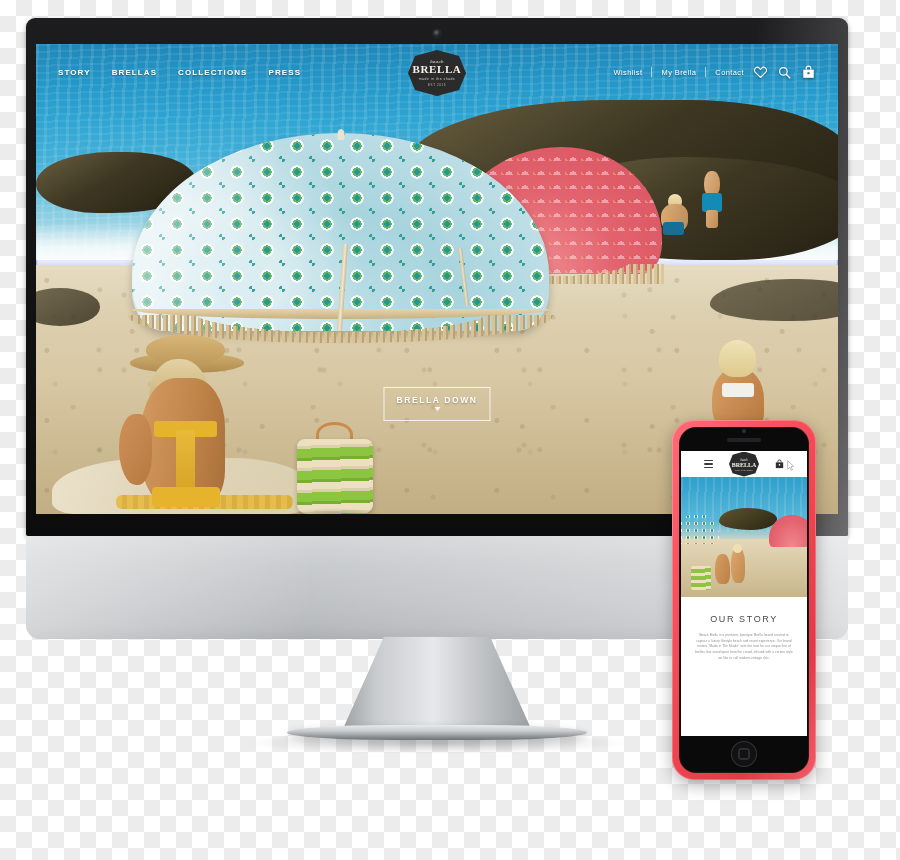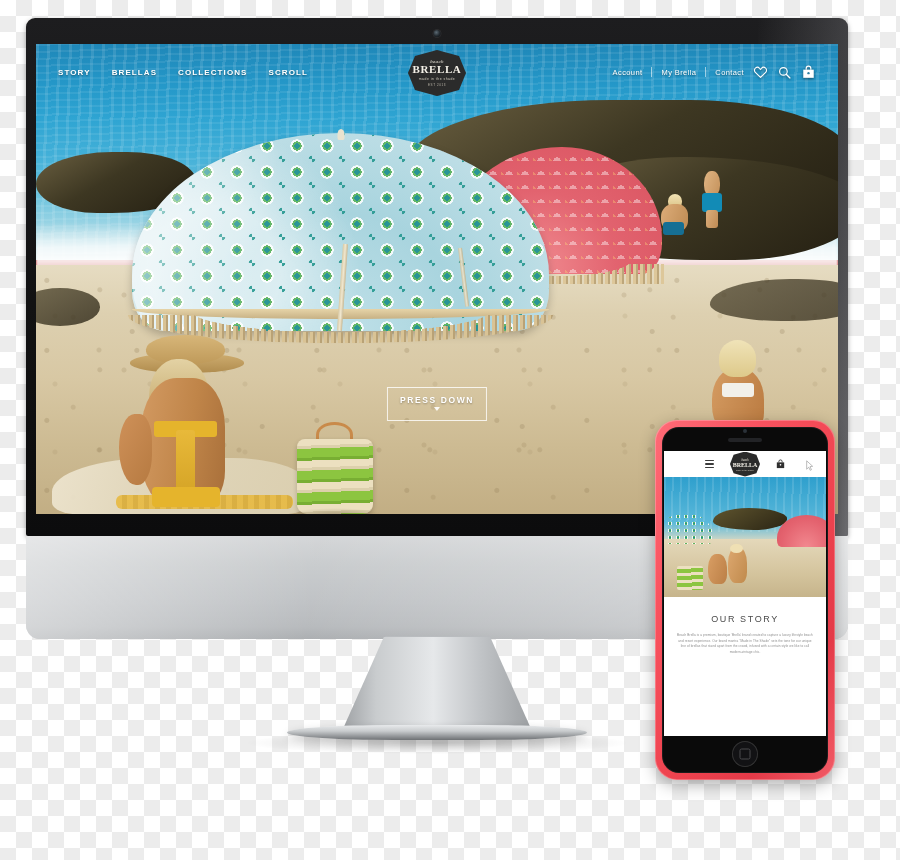--- a/index.html
+++ b/index.html
@@ -32,21 +32,21 @@
     border-radius:0 9px 2px 0; pointer-events:none;
   }
   .webcam{
     position:absolute; left:50%; top:12px; transform:translateX(-50%);
     width:7px; height:7px; border-radius:50%;
     background:radial-gradient(circle at 40% 35%,#5c6a74 0%,#232a30 55%,#0b0d0f 100%);
     box-shadow:0 0 0 1px rgba(255,255,255,.07);
   }
   .screen{
     position:absolute; left:10px; top:26px; width:802px; height:470px;
-    overflow:hidden; background:#b91c1c;
+    overflow:hidden; background:#1d4ed8;
   }
   .imac-chin{
     position:absolute; left:0; top:518px; width:822px; height:103px;
     background:linear-gradient(180deg,#d2d4d6 0%,#c6c9cb 28%,#bdc0c3 62%,#b4b7ba 88%,#a8abae 100%);
     border-radius:0 0 14px 14px;
   }
   .imac-chin:after{
     content:""; position:absolute; inset:0; border-radius:0 0 14px 14px;
     background:linear-gradient(95deg,rgba(255,255,255,.45) 0%,rgba(255,255,255,.05) 35%,rgba(255,255,255,.3) 78%,rgba(255,255,255,.55) 100%);
   }
@@ -329,21 +329,21 @@
     padding:7px 12px 9px; text-align:center; z-index:6;
   }
   .scroll-down .sd-text{
     color:#fff; font-size:8.5px; letter-spacing:1.6px; font-weight:700;
     text-shadow:0 1px 2px rgba(0,0,0,.3); display:block;
   }
   .sd-arrow{ display:block; margin:2px auto 0; width:0;height:0;
     border-left:3px solid transparent;border-right:3px solid transparent;border-top:4px solid rgba(255,255,255,.9); }
 
   
-  #iphone{ position:absolute; left:655px; top:420px; width:180px; height:360px; z-index:20; }
+  #iphone{ position:absolute; left:672px; top:420px; width:144px; height:360px; z-index:20; }
   .phone-body{
     position:absolute; inset:0; border-radius:22px;
     background:linear-gradient(120deg,#ff6b77 0%,#f9525f 28%,#ef4450 55%,#e43a48 78%,#f15b66 100%);
     box-shadow:0 5px 16px rgba(0,0,0,.3), inset 0 0 0 1px rgba(255,255,255,.25);
   }
   .phone-screen-frame{
     position:absolute; left:7px; top:7px; right:7px; bottom:7px;
     background:#0a0a0a; border-radius:17px;
     box-shadow:inset 0 0 0 1px rgba(255,255,255,.07);
   }
@@ -504,32 +504,32 @@
         <div class="bag-shadow"></div>
       </div>
     </div>
 
     <div class="site-header">
 
       <div class="nav-left">
         <a class="nav-link">STORY</a>
         <a class="nav-link">BRELLAS</a>
         <a class="nav-link">COLLECTIONS</a>
-        <a class="nav-link">SCROLL</a>
+        <a class="nav-link">PRESS</a>
       </div>
 
       <div class="brand">
         <span class="brand-script">beach</span>
         <span class="brand-name">BRELLA</span>
         <span class="brand-sub">made in the shade</span>
         <span class="brand-sub2">EST 2013</span>
       </div>
 
       <div class="nav-right">
-        <a class="nav-link">Account</a>
+        <a class="nav-link">Wishlist</a>
         <span class="nav-sep"></span>
         <a class="nav-link">My Brella</a>
         <span class="nav-sep"></span>
         <a class="nav-link">Contact</a>
 
         <span class="nav-icon">
           <svg width="13" height="12" viewBox="0 0 24 22">
               <path d="M12 21 2.5 11.6C.2 9.3.4 5.4 3 3.4c2.3-1.8 5.5-1.2 7.2.9L12 6.4l1.8-2.1c1.7-2.1 4.9-2.7 7.2-.9 2.6 2 2.8 5.9.5 8.2L12 21z" fill="none" stroke="#ffffff" stroke-width="2"></path>
             </svg>
         </span>
@@ -543,21 +543,21 @@
           <svg width="13" height="14" viewBox="0 0 22 24">
               <path d="M2 8h18v14H2z" fill="#ffffff"></path>
               <path d="M7 8V6a4 4 0 0 1 8 0v2" fill="none" stroke="#ffffff" stroke-width="2"></path>
               <circle cx="11" cy="14" r="2" fill="#2e7fa3"></circle>
             </svg>
         </span>
       </div>
     </div>
 
     <div class="scroll-down">
-      <span class="sd-text">PRESS DOWN</span>
+      <span class="sd-text">BRELLA DOWN</span>
       <span class="sd-arrow"></span>
     </div>
 
   </div>
 
   <div class="imac-chin"></div>
   <div class="stand-neck"></div>
   <div class="stand-neck-inner"></div>
   <div class="stand-shadow"></div>
   <div class="stand-base"></div>

